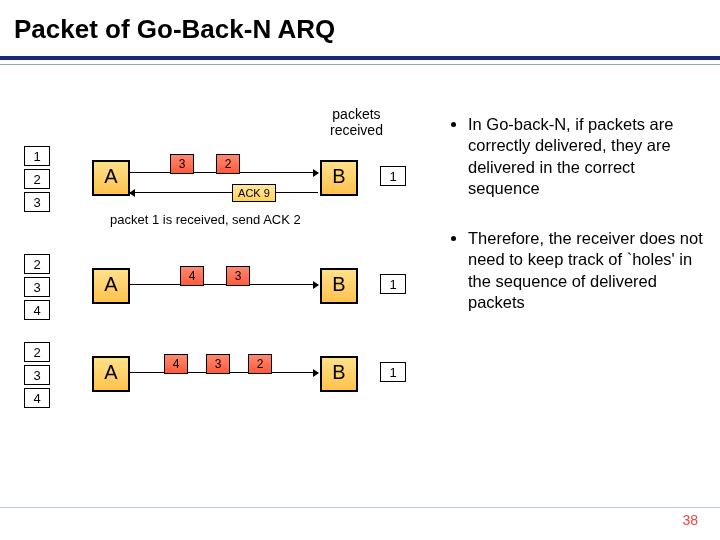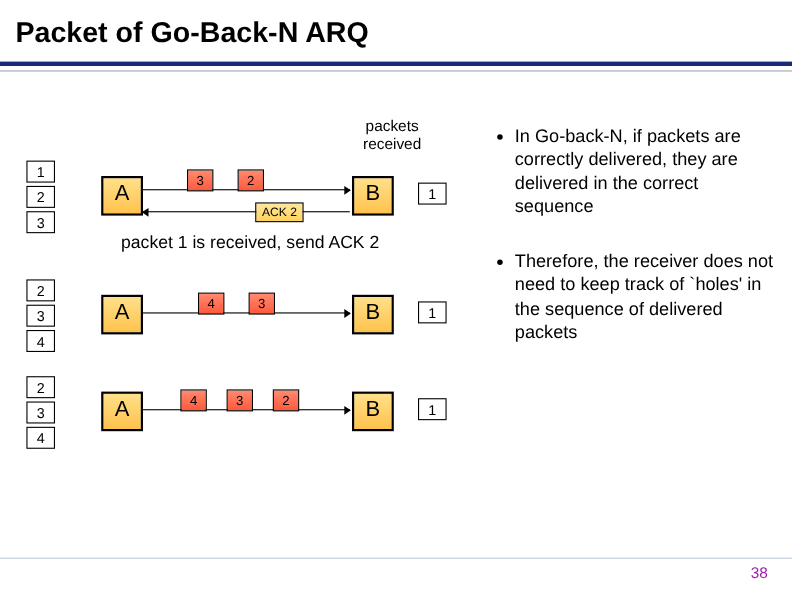--- a/index.html
+++ b/index.html
@@ -1,38 +1,38 @@
 <!DOCTYPE html>
 <html><head>
 <meta charset="utf-8">
 <style>
   html,body{margin:0;padding:0;width:720px;height:540px;background:#fff;font-family:Arial,Helvetica,sans-serif;color:#000;position:relative}
   .slide{position:relative;width:720px;height:540px}
   .title{position:absolute;left:14px;top:14px;font-size:26px;font-weight:bold}
   .rule{position:absolute;left:0;top:56px;width:720px;height:4px;background:#1a2a7a}
   .rule2{position:absolute;left:0;top:64px;width:720px;height:1px;background:#9aa}
-  .pagenum{position:absolute;right:22px;bottom:12px;font-size:14px;color:#a21caf}
+  .pagenum{position:absolute;right:22px;bottom:12px;font-size:14px;color:#ef4444}
   .footerline{position:absolute;left:0;bottom:32px;width:720px;height:1px;background:#bcd}
 
   .bullets{position:absolute;left:448px;top:110px;width:260px;font-size:16.5px;line-height:1.3}
   .bullets ul{margin:4px;padding-left:16px}
   .bullets li{margin-bottom:28px}
 
   .diagram{position:absolute;left:20px;top:110px;width:420px;height:360px}
 
   .queue{position:absolute}
   .qbox{width:24px;height:18px;border:1px solid #000;background:#fff;font-size:13px;display:flex;align-items:center;justify-content:center;margin-bottom:3px}
 
   .node{position:absolute;width:34px;height:32px;border:2px solid #000;background:linear-gradient(#ffe08a,#ffc24d);font-size:20px;text-align:center;line-height:28px}
 
   .deliv{position:absolute}
   .dbox{width:24px;height:18px;border:1px solid #000;background:#fff;font-size:13px;display:flex;align-items:center;justify-content:center;margin-bottom:3px}
 
   .pkt{position:absolute;width:22px;height:18px;border:1px solid #000;background:linear-gradient(#ff8a70,#ff5a3c);font-size:12px;display:flex;align-items:center;justify-content:center}
-  .lbl{position:absolute;font-size:16px}
+  .lbl{position:absolute;font-size:13px}
   .cap{position:absolute;font-size:14px}
 
   .arrow{position:absolute;height:1px;background:#000}
   .arrow:after{content:"";position:absolute;right:-1px;top:-3px;border-left:6px solid #000;border-top:4px solid transparent;border-bottom:4px solid transparent}
   .arrowL{position:absolute;height:1px;background:#000}
   .arrowL:before{content:"";position:absolute;left:-1px;top:-3px;border-right:6px solid #000;border-top:4px solid transparent;border-bottom:4px solid transparent}
 
   .ack{position:absolute;width:42px;height:16px;border:1px solid #000;background:linear-gradient(#ffe7a0,#ffd25a);font-size:11px;display:flex;align-items:center;justify-content:center}
 </style>
 </head>
@@ -58,21 +58,21 @@
     <div class="queue" style="left:4px;top:36px">
       <div class="qbox">1</div>
       <div class="qbox">2</div>
       <div class="qbox">3</div>
     </div>
     <div class="node" style="left:72px;top:50px">A</div>
     <div class="arrow" style="left:110px;top:62px;width:188px"></div>
     <div class="pkt" style="left:150px;top:44px">3</div>
     <div class="pkt" style="left:196px;top:44px">2</div>
     <div class="arrowL" style="left:110px;top:82px;width:188px"></div>
-    <div class="ack" style="left:212px;top:74px">ACK 2</div>
+    <div class="ack" style="left:212px;top:74px">ACK 9</div>
     <div class="node" style="left:300px;top:50px">B</div>
     <div class="deliv" style="left:360px;top:56px">
       <div class="dbox">1</div>
     </div>
     <div class="lbl" style="left:90px;top:102px">packet 1 is received, send ACK 2</div>
 
     <div class="queue" style="left:4px;top:144px">
       <div class="qbox">2</div>
       <div class="qbox">3</div>
       <div class="qbox">4</div>

